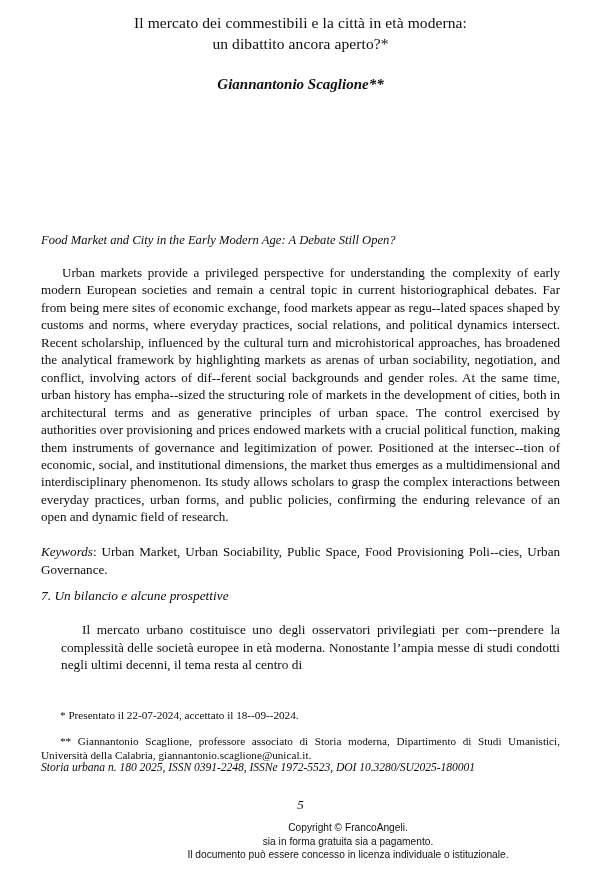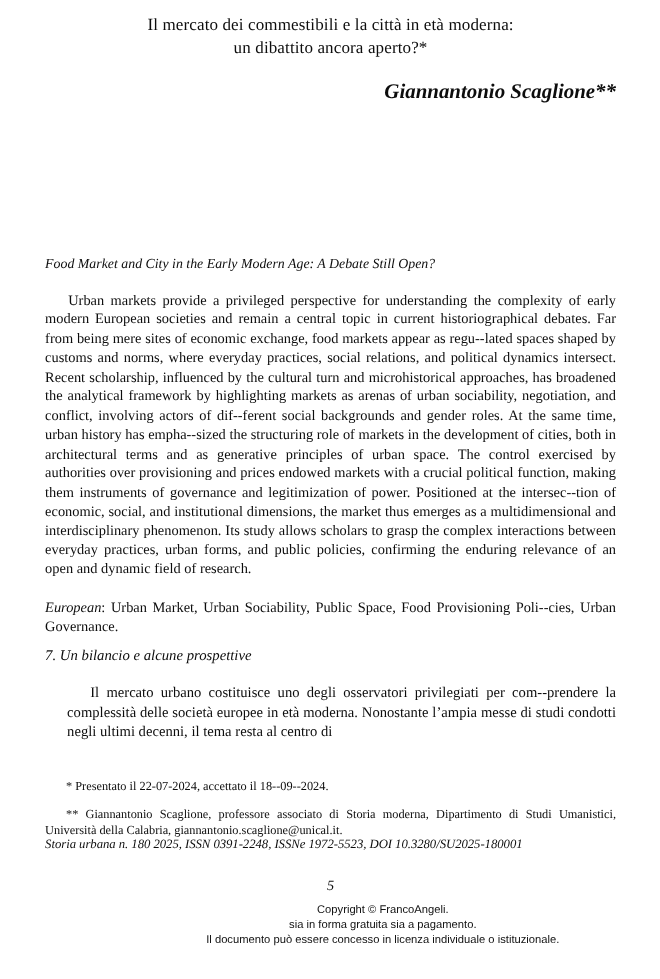--- a/index.html
+++ b/index.html
@@ -32,23 +32,23 @@
   .doc-title {
     text-align: center;
     font-size: 15.5px;
     line-height: 21px;
     letter-spacing: 0.1px;
   }
   .doc-title .tl {
     display: block;
   }
   .doc-author {
-    text-align: right;
+    text-align: center;
     font-style: italic;
-    font-size: 19px;
+    font-size: 15px;
     line-height: 18px;
     margin-top: 21px;
     font-weight: 600;
   }
 
   
   #abstract-block { top: 232px; }
   .abstract-title {
     font-style: italic;
     font-size: 12.6px;
@@ -148,21 +148,21 @@
     </div>
     <div class="doc-author">Giannantonio Scaglione**</div>
   </div>
 
   <div class="col" id="abstract-block">
     <div class="abstract-title">Food Market and City in the Early Modern Age: A Debate Still Open?</div>
     <div class="abstract-body">Urban markets provide a privileged perspective for understanding the complexity of early modern European societies and remain a central topic in current historiographical debates. Far from being mere sites of economic exchange, food markets appear as regu--lated spaces shaped by customs and norms, where everyday practices, social relations, and political dynamics intersect. Recent scholarship, influenced by the cultural turn and microhistorical approaches, has broadened the analytical framework by highlighting markets as arenas of urban sociability, negotiation, and conflict, involving actors of dif--ferent social backgrounds and gender roles. At the same time, urban history has empha--sized the structuring role of markets in the development of cities, both in architectural terms and as generative principles of urban space. The control exercised by authorities over provisioning and prices endowed markets with a crucial political function, making them instruments of governance and legitimization of power. Positioned at the intersec--tion of economic, social, and institutional dimensions, the market thus emerges as a multidimensional and interdisciplinary phenomenon. Its study allows scholars to grasp the complex interactions between everyday practices, urban forms, and public policies, confirming the enduring relevance of an open and dynamic field of research.</div>
   </div>
 
   <div class="col" id="keywords-block">
-    <p class="keywords"><span class="kw-label">European</span><span>: </span><span>Urban Market, Urban Sociability, Public Space, Food Provisioning Poli--cies, Urban Governance.</span></p>
+    <p class="keywords"><span class="kw-label">Keywords</span><span>: </span><span>Urban Market, Urban Sociability, Public Space, Food Provisioning Poli--cies, Urban Governance.</span></p>
   </div>
 
   <div class="col" id="section-block">
     <div class="section-heading">7. Un bilancio e alcune prospettive</div>
     <div class="section-body">Il mercato urbano costituisce uno degli osservatori privilegiati per com--prendere la complessità delle società europee in età moderna. Nonostante l’ampia messe di studi condotti negli ultimi decenni, il tema resta al centro di</div>
   </div>
 
   <div class="col" id="footnotes-block">
     <p class="footnote"><span class="fn-mark">*</span><span> Presentato il 22-07-2024, accettato il 18--09--2024.</span></p>
     <p class="footnote"><span class="fn-mark">**</span><span> Giannantonio Scaglione, professore associato di Storia moderna, Dipartimento di Studi Umanistici, Università della Calabria, giannantonio.scaglione@unical.it.</span></p>

